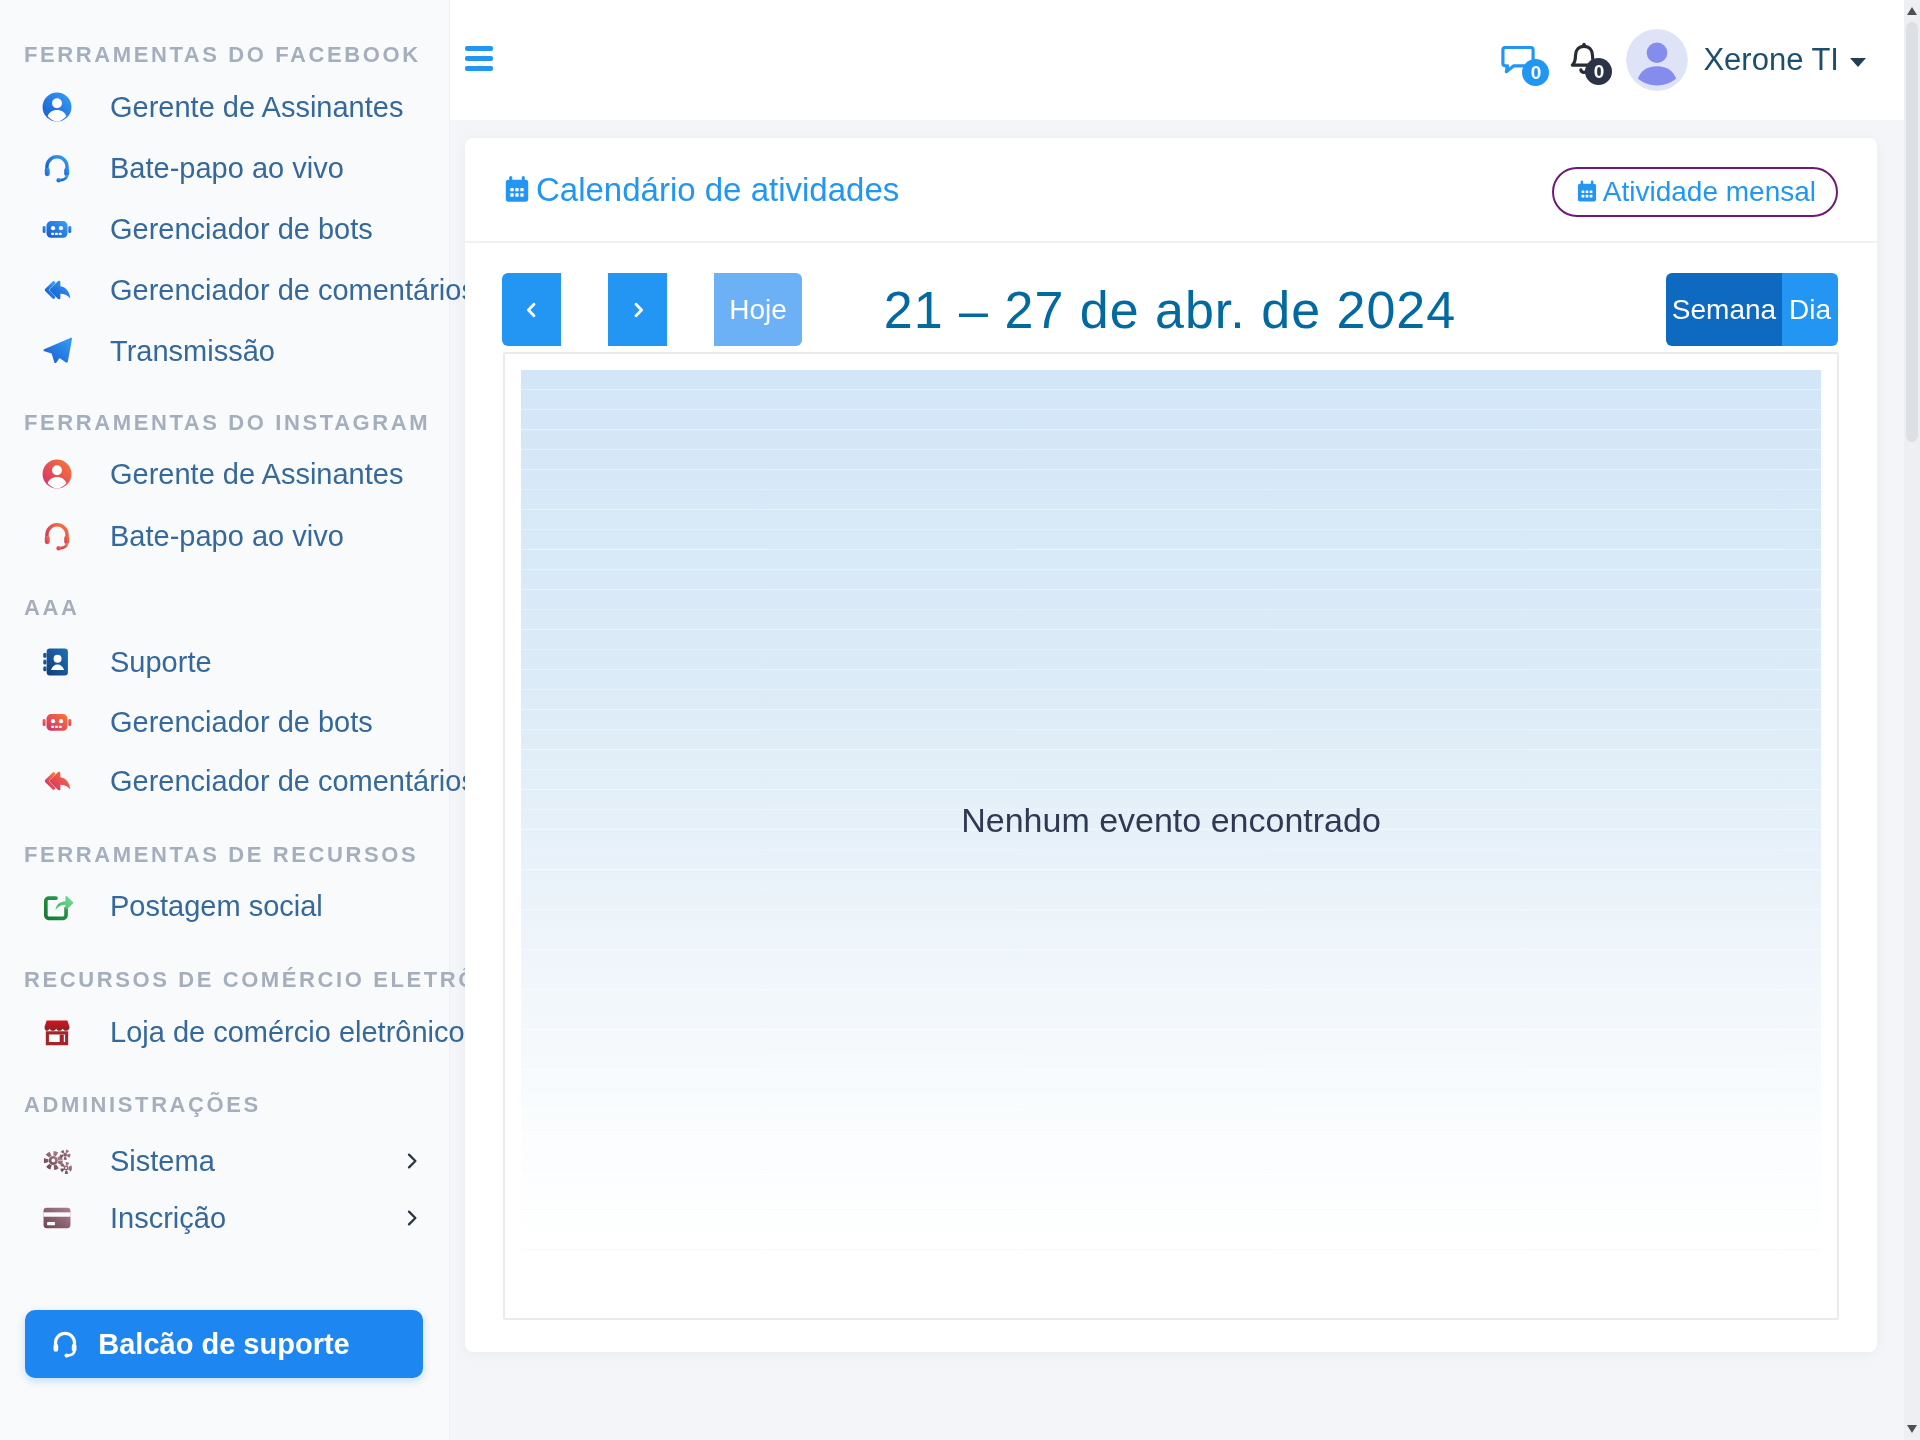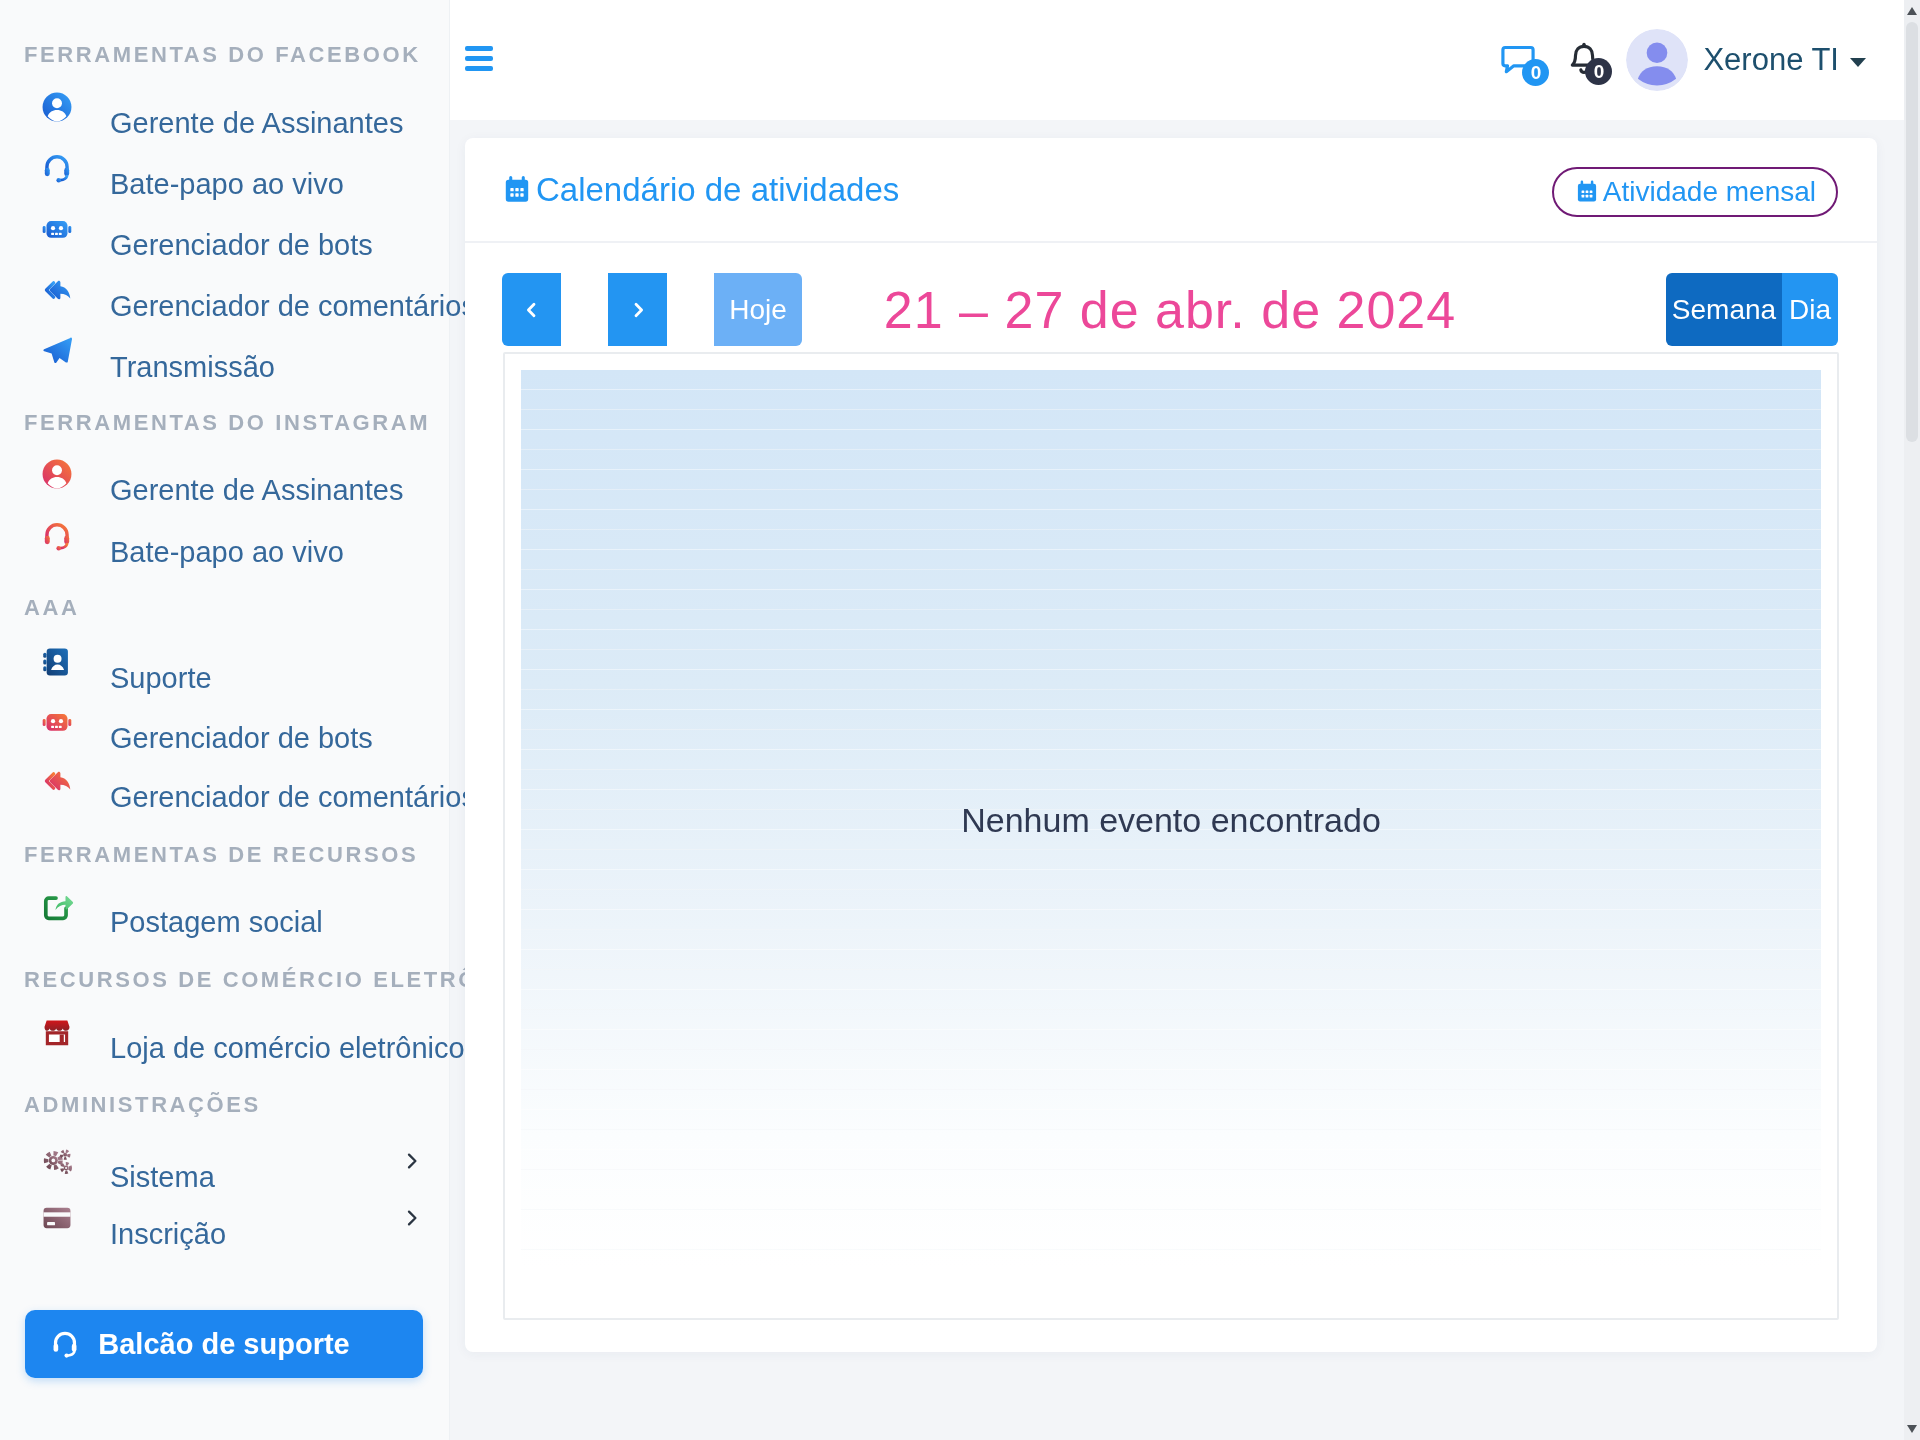--- a/index.html
+++ b/index.html
@@ -20,21 +20,21 @@
   .s-header {
     position:absolute; left:24px;
     font-size:22px; font-weight:700; color:#a5afbc; letter-spacing:2.6px;
     white-space:nowrap;
   }
   .s-item { position:absolute; left:0; width:450px; height:62px; cursor:pointer; }
   .s-icon { position:absolute; left:40px; top:50%; transform:translateY(-50%); width:34px; height:34px; }
   .s-icon svg { width:34px; height:34px; }
   .s-label {
     position:absolute; left:110px; top:50%; transform:translateY(-50%);
-    font-size:29px; color:#35689b; white-space:nowrap;margin-top:16px;
+    font-size:29px; color:#35689b; white-space:nowrap;
   }
   .s-chevron { position:absolute; left:400px; top:50%; transform:translateY(-50%); width:24px; height:24px; }
   .s-chevron svg { width:24px; height:24px; }
 
   .support-btn {
     position:absolute; left:25px; top:1310px; width:398px; height:68px;
     background:#1d86f0; border-radius:10px; cursor:pointer;
     box-shadow:0 3px 8px rgba(29,134,240,.25);
   }
   .support-btn .sb-icon { position:absolute; left:24px; top:50%; transform:translateY(-50%); width:32px; height:32px; }
@@ -101,21 +101,21 @@
     color:#fff; font-size:28px; cursor:pointer; border:none;
   }
   .fc-prev { width:59px; background:#2395f2; border-radius:6px 0 0 6px; }
   .fc-next { width:59px; background:#2395f2; }
   .fc-btn svg { width:24px; height:24px; }
   .fc-hoje { width:88px; background:#6cb0f6; border-radius:0 6px 6px 0; }
   .fc-semana { width:116px; background:#0e6ac1; border-radius:6px 0 0 6px; }
   .fc-dia { width:56px; background:#2395f2; border-radius:0 6px 6px 0; }
   .fc-title {
     position:absolute; left:50%; top:50%; transform:translate(-50%,-50%);
-    font-size:52px; font-weight:300; color:#ec4899; letter-spacing:1px; white-space:nowrap;
+    font-size:52px; font-weight:300; color:#0369a1; letter-spacing:1px; white-space:nowrap;
   }
 
   
   .cal-container {
     position:absolute; left:38px; top:214px; width:1336px; height:968px;
     border:2px solid #e9ecef; border-radius:2px; background:#fff;
   }
   .cal-gradient {
     position:absolute; left:16px; right:16px; top:16px; bottom:48px;
     background:

